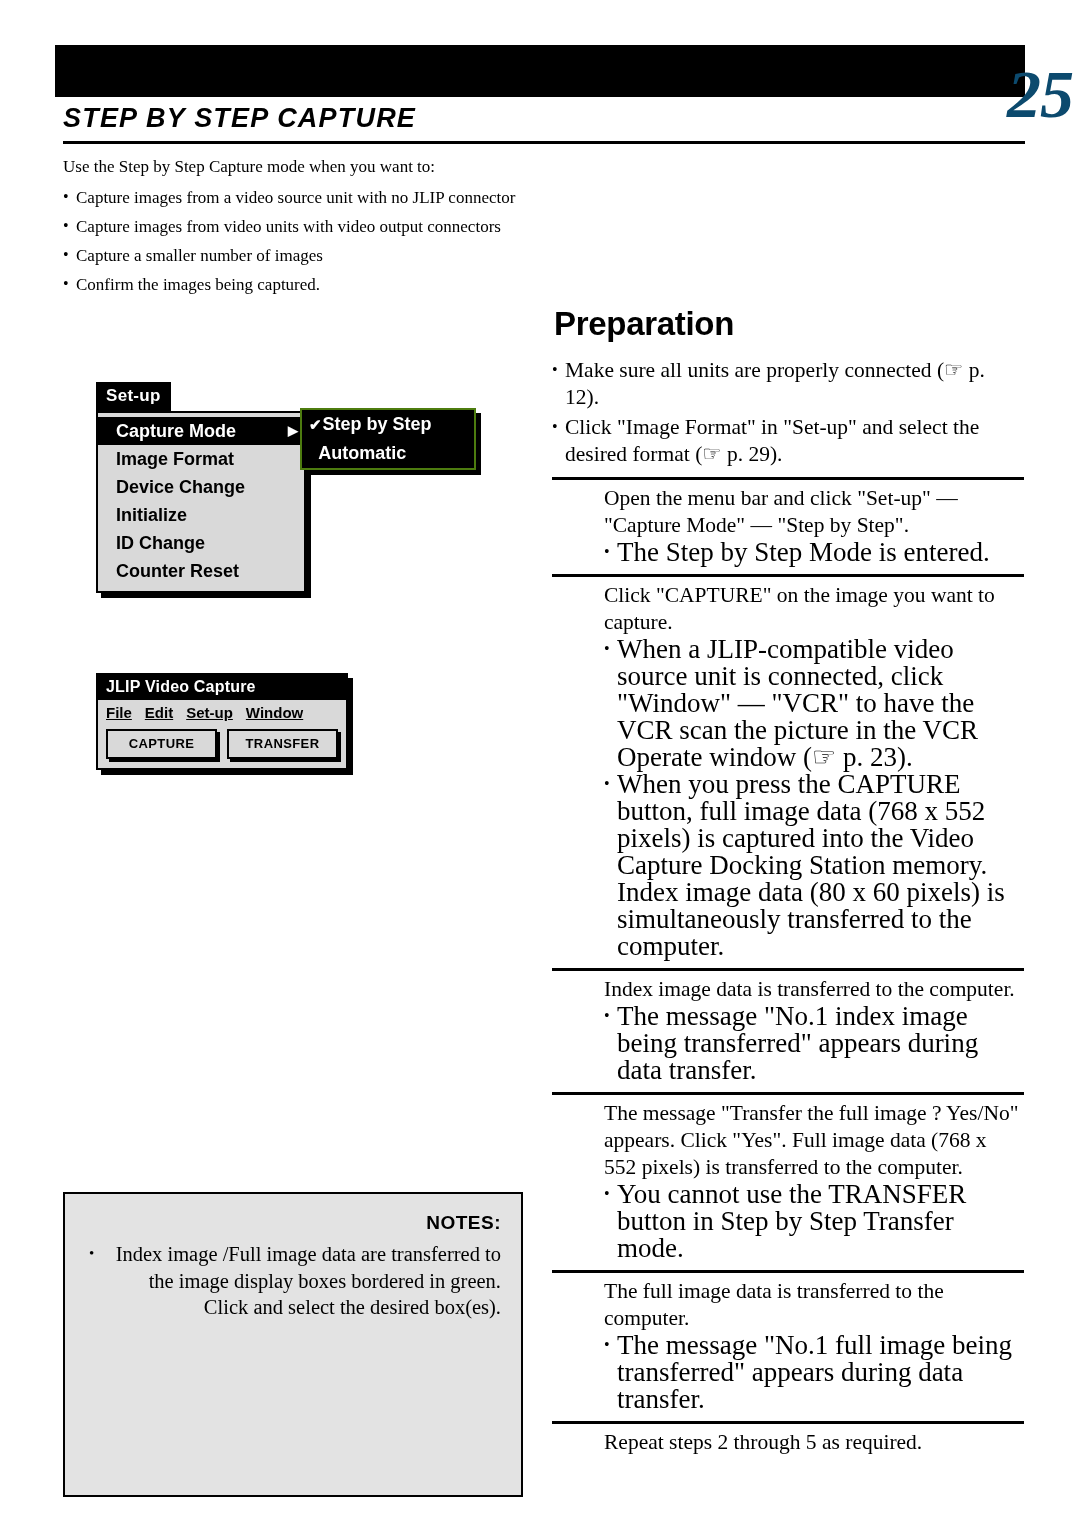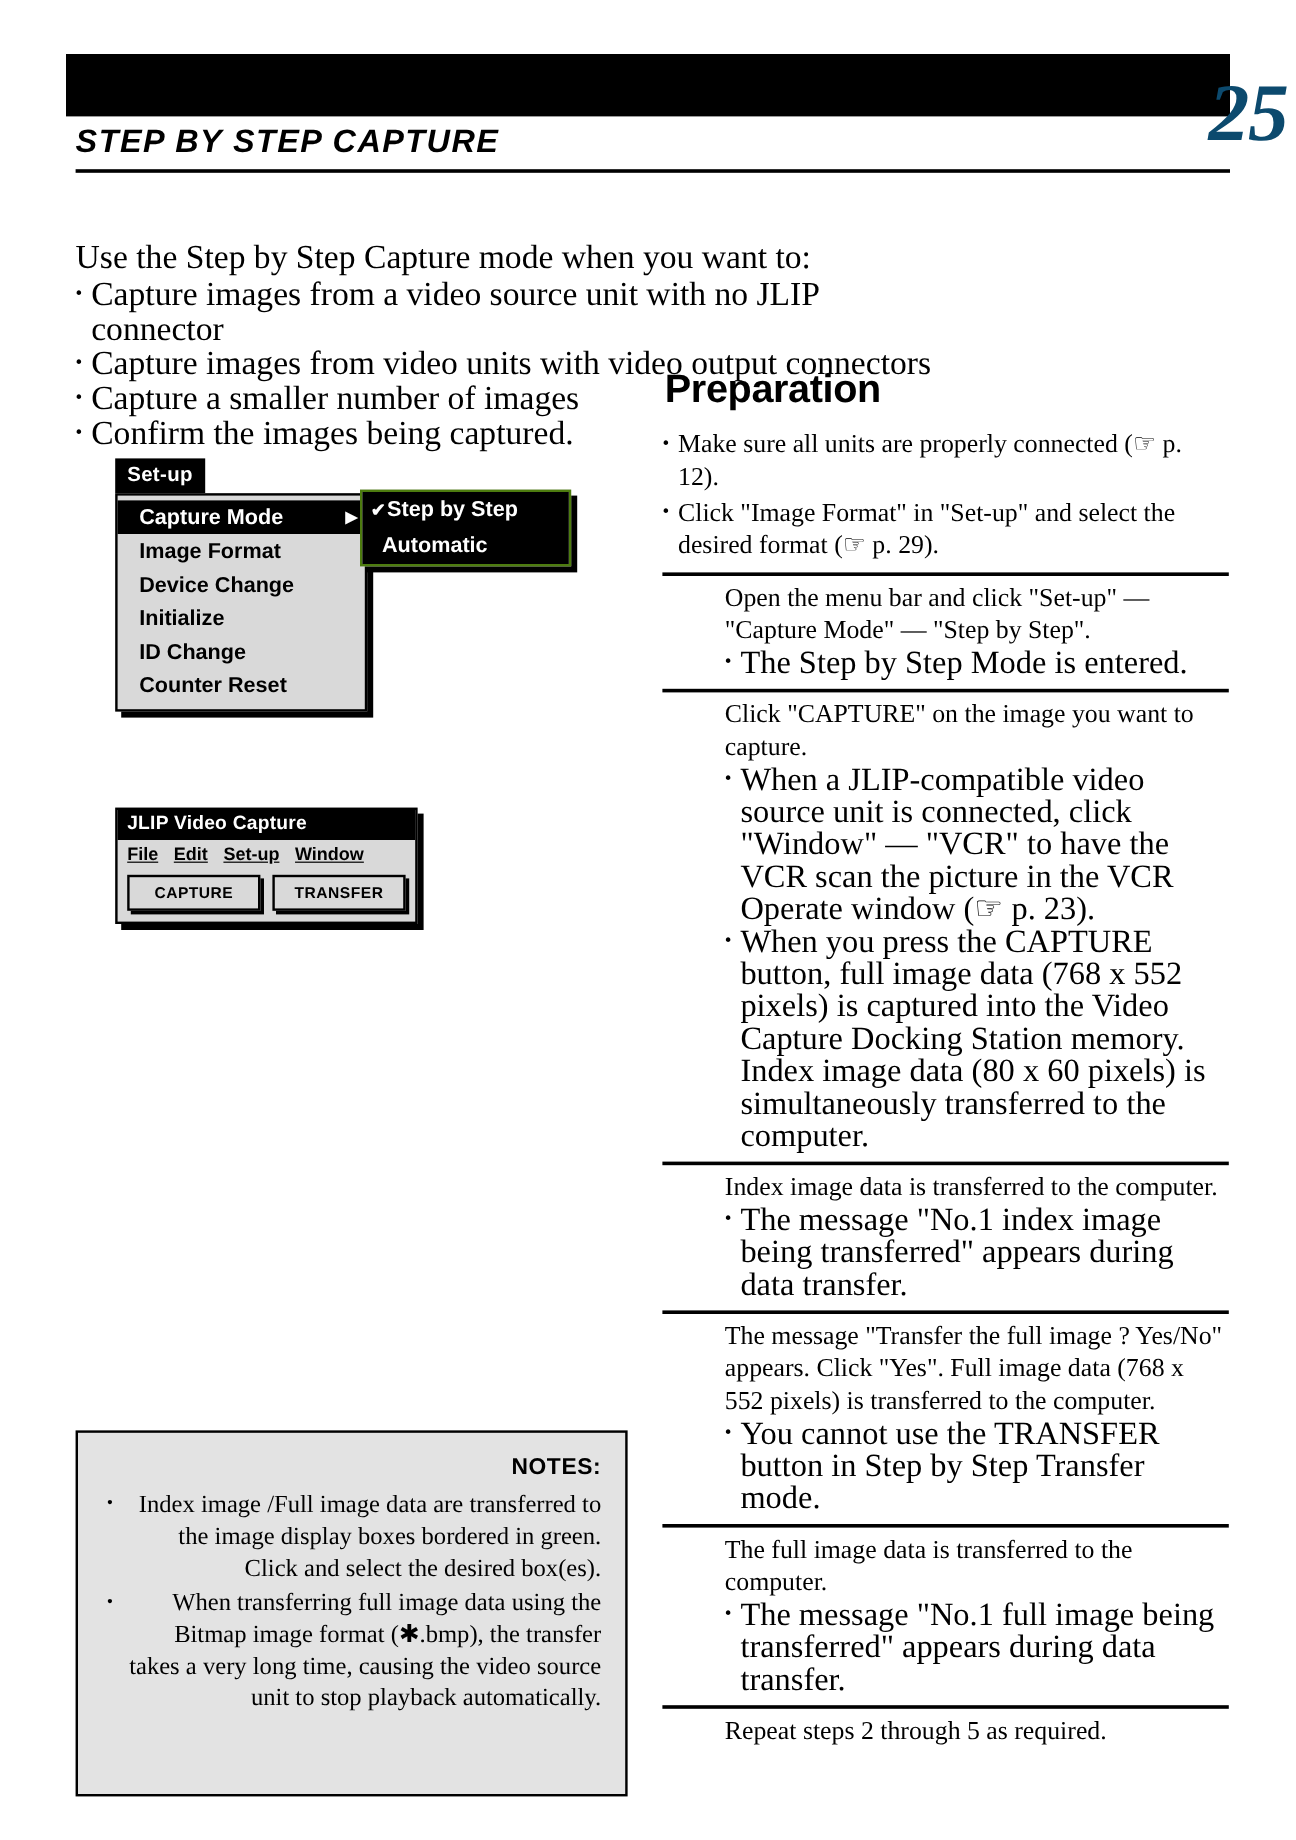--- a/index.html
+++ b/index.html
@@ -68,23 +68,22 @@
     height: 3px;
     background: #000000;
   }
 
   
   .intro {
     position: absolute;
     left: 63px;
     top: 152px;
     width: 720px;
-    font-size: 28px;
+    font-size: 17px;
     line-height: 29px;
-    margin-top: 48px;
   }
   .intro .lead { margin-bottom: 2px; }
   .bullet-line {
     position: relative;
     padding-left: 13px;
   }
   .bullet-line::before {
     content: "\2022";
     position: absolute;
     left: 0;
@@ -384,21 +383,20 @@
   <div class="jlip-buttons">
     <div class="jlip-btn">CAPTURE</div>
     <div class="jlip-btn">TRANSFER</div>
   </div>
 </div>
 
 <div class="notes-box">
   <div class="notes-title">NOTES:</div>
   <div class="notes-list">
     <div class="note-item">Index image /Full image data are transferred to the image display boxes bordered in green.  Click and select the desired box(es).</div>
-    <div class="note-item">When transferring full image data using the Bitmap image format (✱.bmp), the transfer takes a very long time, causing the video source unit to stop  playback automatically.</div>
   </div>
 </div>
 
 <div class="prep-title">Preparation</div>
 <div class="prep-list">
   <div class="prep-item">Make sure all units are properly connected (☞ p. 12).</div>
   <div class="prep-item">Click "Image Format" in "Set-up" and select the desired format (☞ p. 29).</div>
 </div>
 
 <div class="black-strip"></div>

